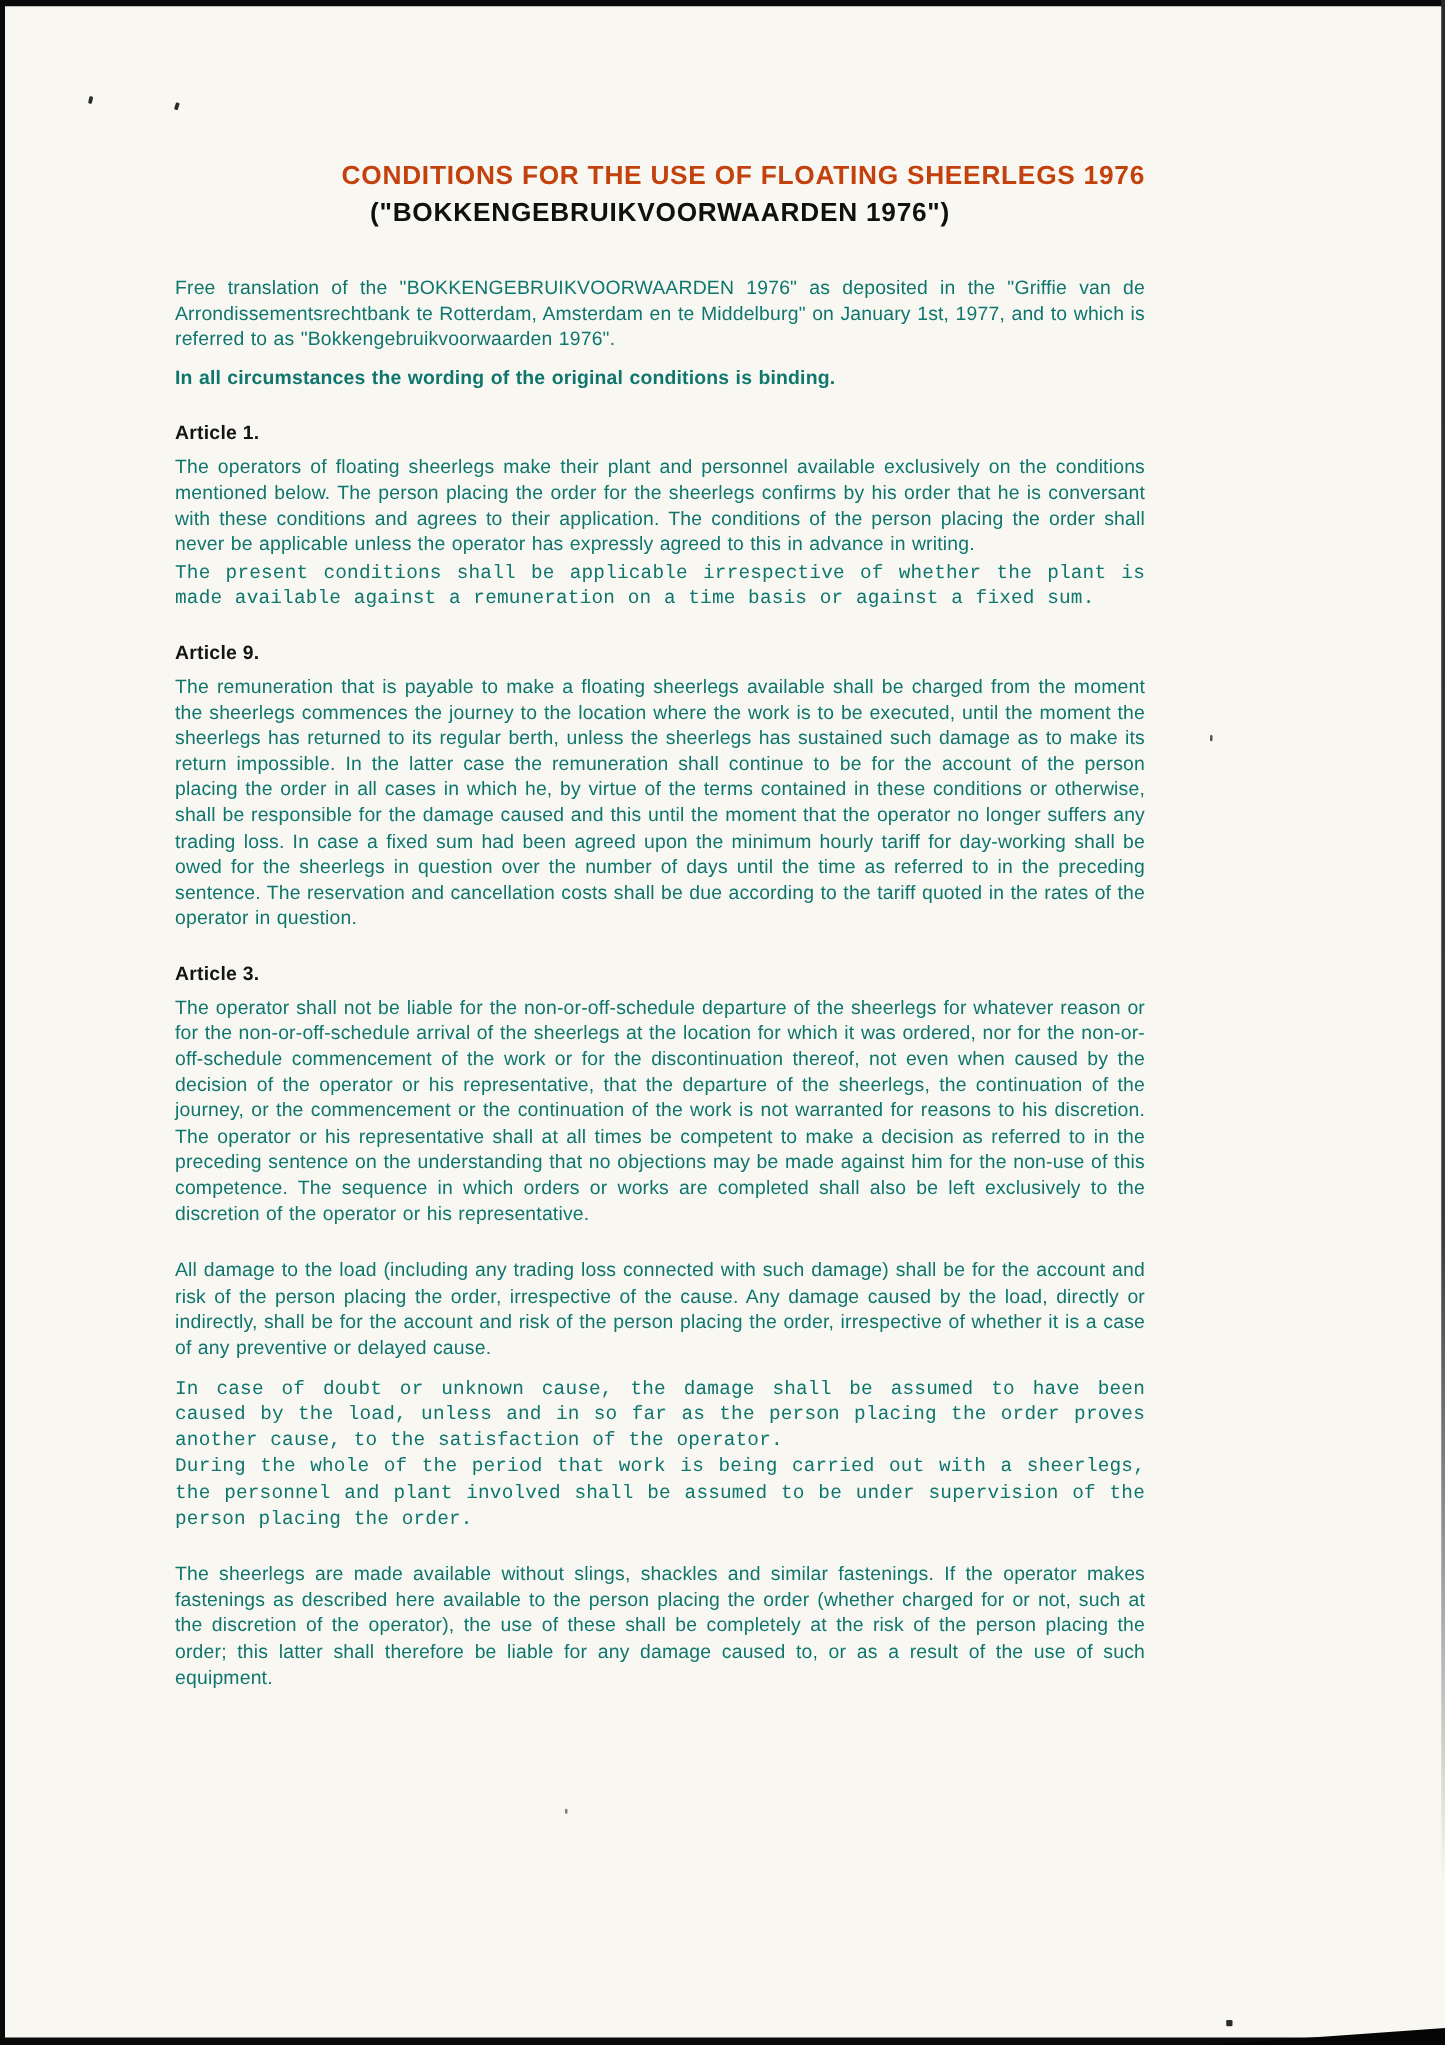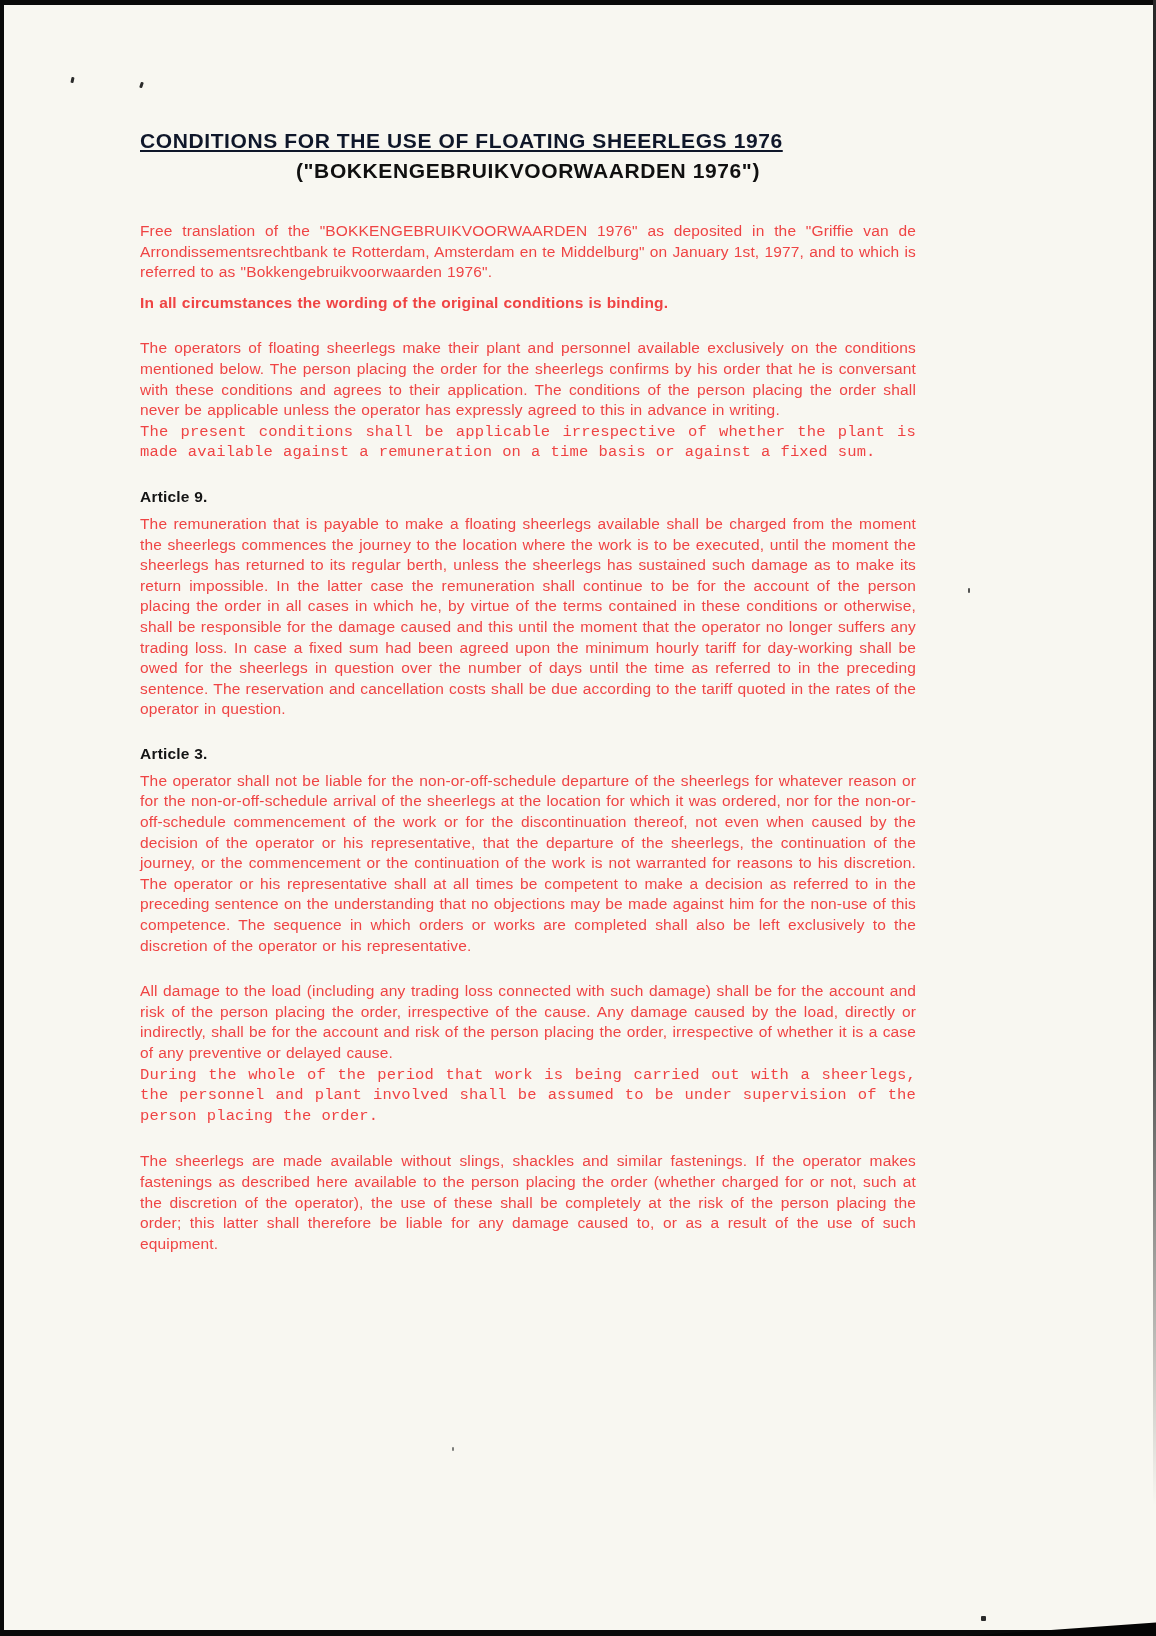--- a/index.html
+++ b/index.html
@@ -58,43 +58,42 @@
     position: absolute;
     left: 140px;
     top: 0;
     width: 776px;
     padding-top: 126px;
   }
   .doc-title {
     margin: 0;
     font-size: 21px;
     font-weight: bold;
-    text-align: left;
-    color: #0f172a;
+    text-align: right;
+    color: #c2410c;
     letter-spacing: 0.6px;
     line-height: 30px;
-    text-decoration: underline;
   }
   .doc-subtitle {
     margin: 0;
     font-size: 21px;
     font-weight: bold;
     text-align: center;
     color: #101010;
     letter-spacing: 0.6px;
     line-height: 30px;
   }
   p.body-text {
     margin: 0;
     font-size: 15.5px;
     line-height: 20.6px;
     text-align: justify;
     letter-spacing: 0.15px;
     word-spacing: 0.6px;
-    color: #ef4444;
+    color: #0f766e;
   }
   p.intro { margin-top: 35px; }
   p.binding-note { margin-top: 10px; text-align: left; font-weight: bold; }
   .article { margin-top: 25px; }
   .article h3 {
     margin: 0 0 8px 0;
     font-size: 15.5px;
     font-weight: bold;
     color: #141414;
     letter-spacing: 0.2px;
@@ -119,36 +118,38 @@
   <div class="speck speck-5"></div>
 
   <div class="content">
     <h1 class="doc-title">CONDITIONS FOR THE USE OF FLOATING SHEERLEGS 1976</h1>
     <h2 class="doc-subtitle">("BOKKENGEBRUIKVOORWAARDEN 1976")</h2>
 
     <p class="body-text intro">Free translation of the "BOKKENGEBRUIKVOORWAARDEN 1976" as deposited in the "Griffie van de Arrondissementsrechtbank te Rotterdam, Amsterdam en te Middelburg" on January 1st, 1977, and to which is referred to as "Bokkengebruikvoorwaarden 1976".</p>
     <p class="body-text binding-note">In all circumstances the wording of the original conditions is binding.</p>
 
     <section class="article">
+      <h3>Article 1.</h3>
       <p class="body-text">The operators of floating sheerlegs make their plant and personnel available exclusively on the conditions mentioned below. The person placing the order for the sheerlegs confirms by his order that he is conversant with these conditions and agrees to their application. The conditions of the person placing the order shall never be applicable unless the operator has expressly agreed to this in advance in writing.</p>
       <p class="body-text">The present conditions shall be applicable irrespective of whether the plant is made available against a remuneration on a time basis or against a fixed sum.</p>
     </section>
 
     <section class="article">
       <h3>Article 9.</h3>
       <p class="body-text">The remuneration that is payable to make a floating sheerlegs available shall be charged from the moment the sheerlegs commences the journey to the location where the work is to be executed, until the moment the sheerlegs has returned to its regular berth, unless the sheerlegs has sustained such damage as to make its return impossible. In the latter case the remuneration shall continue to be for the account of the person placing the order in all cases in which he, by virtue of the terms contained in these conditions or otherwise, shall be responsible for the damage caused and this until the moment that the operator no longer suffers any trading loss. In case a fixed sum had been agreed upon the minimum hourly tariff for day-working shall be owed for the sheerlegs in question over the number of days until the time as referred to in the preceding sentence. The reservation and cancellation costs shall be due according to the tariff quoted in the rates of the operator in question.</p>
     </section>
 
     <section class="article">
       <h3>Article 3.</h3>
       <p class="body-text">The operator shall not be liable for the non-or-off-schedule departure of the sheerlegs for whatever reason or for the non-or-off-schedule arrival of the sheerlegs at the location for which it was ordered, nor for the non-or-off-schedule commencement of the work or for the discontinuation thereof, not even when caused by the decision of the operator or his representative, that the departure of the sheerlegs, the continuation of the journey, or the commencement or the continuation of the work is not warranted for reasons to his discretion. The operator or his representative shall at all times be competent to make a decision as referred to in the preceding sentence on the understanding that no objections may be made against him for the non-use of this competence. The sequence in which orders or works are completed shall also be left exclusively to the discretion of the operator or his representative.</p>
     </section>
 
     <section class="article">
       <p class="body-text">All damage to the load (including any trading loss connected with such damage) shall be for the account and risk of the person placing the order, irrespective of the cause. Any damage caused by the load, directly or indirectly, shall be for the account and risk of the person placing the order, irrespective of whether it is a case of any preventive or delayed cause.</p>
+      <p class="body-text spaced">In case of doubt or unknown cause, the damage shall be assumed to have been caused by the load, unless and in so far as the person placing the order proves another cause, to the satisfaction of the operator.</p>
       <p class="body-text">During the whole of the period that work is being carried out with a sheerlegs, the personnel and plant involved shall be assumed to be under supervision of the person placing the order.</p>
     </section>
 
     <section class="article">
       <p class="body-text">The sheerlegs are made available without slings, shackles and similar fastenings. If the operator makes fastenings as described here available to the person placing the order (whether charged for or not, such at the discretion of the operator), the use of these shall be completely at the risk of the person placing the order; this latter shall therefore be liable for any damage caused to, or as a result of the use of such equipment.</p>
     </section>
   </div>
 </div>
 
 </body></html>

